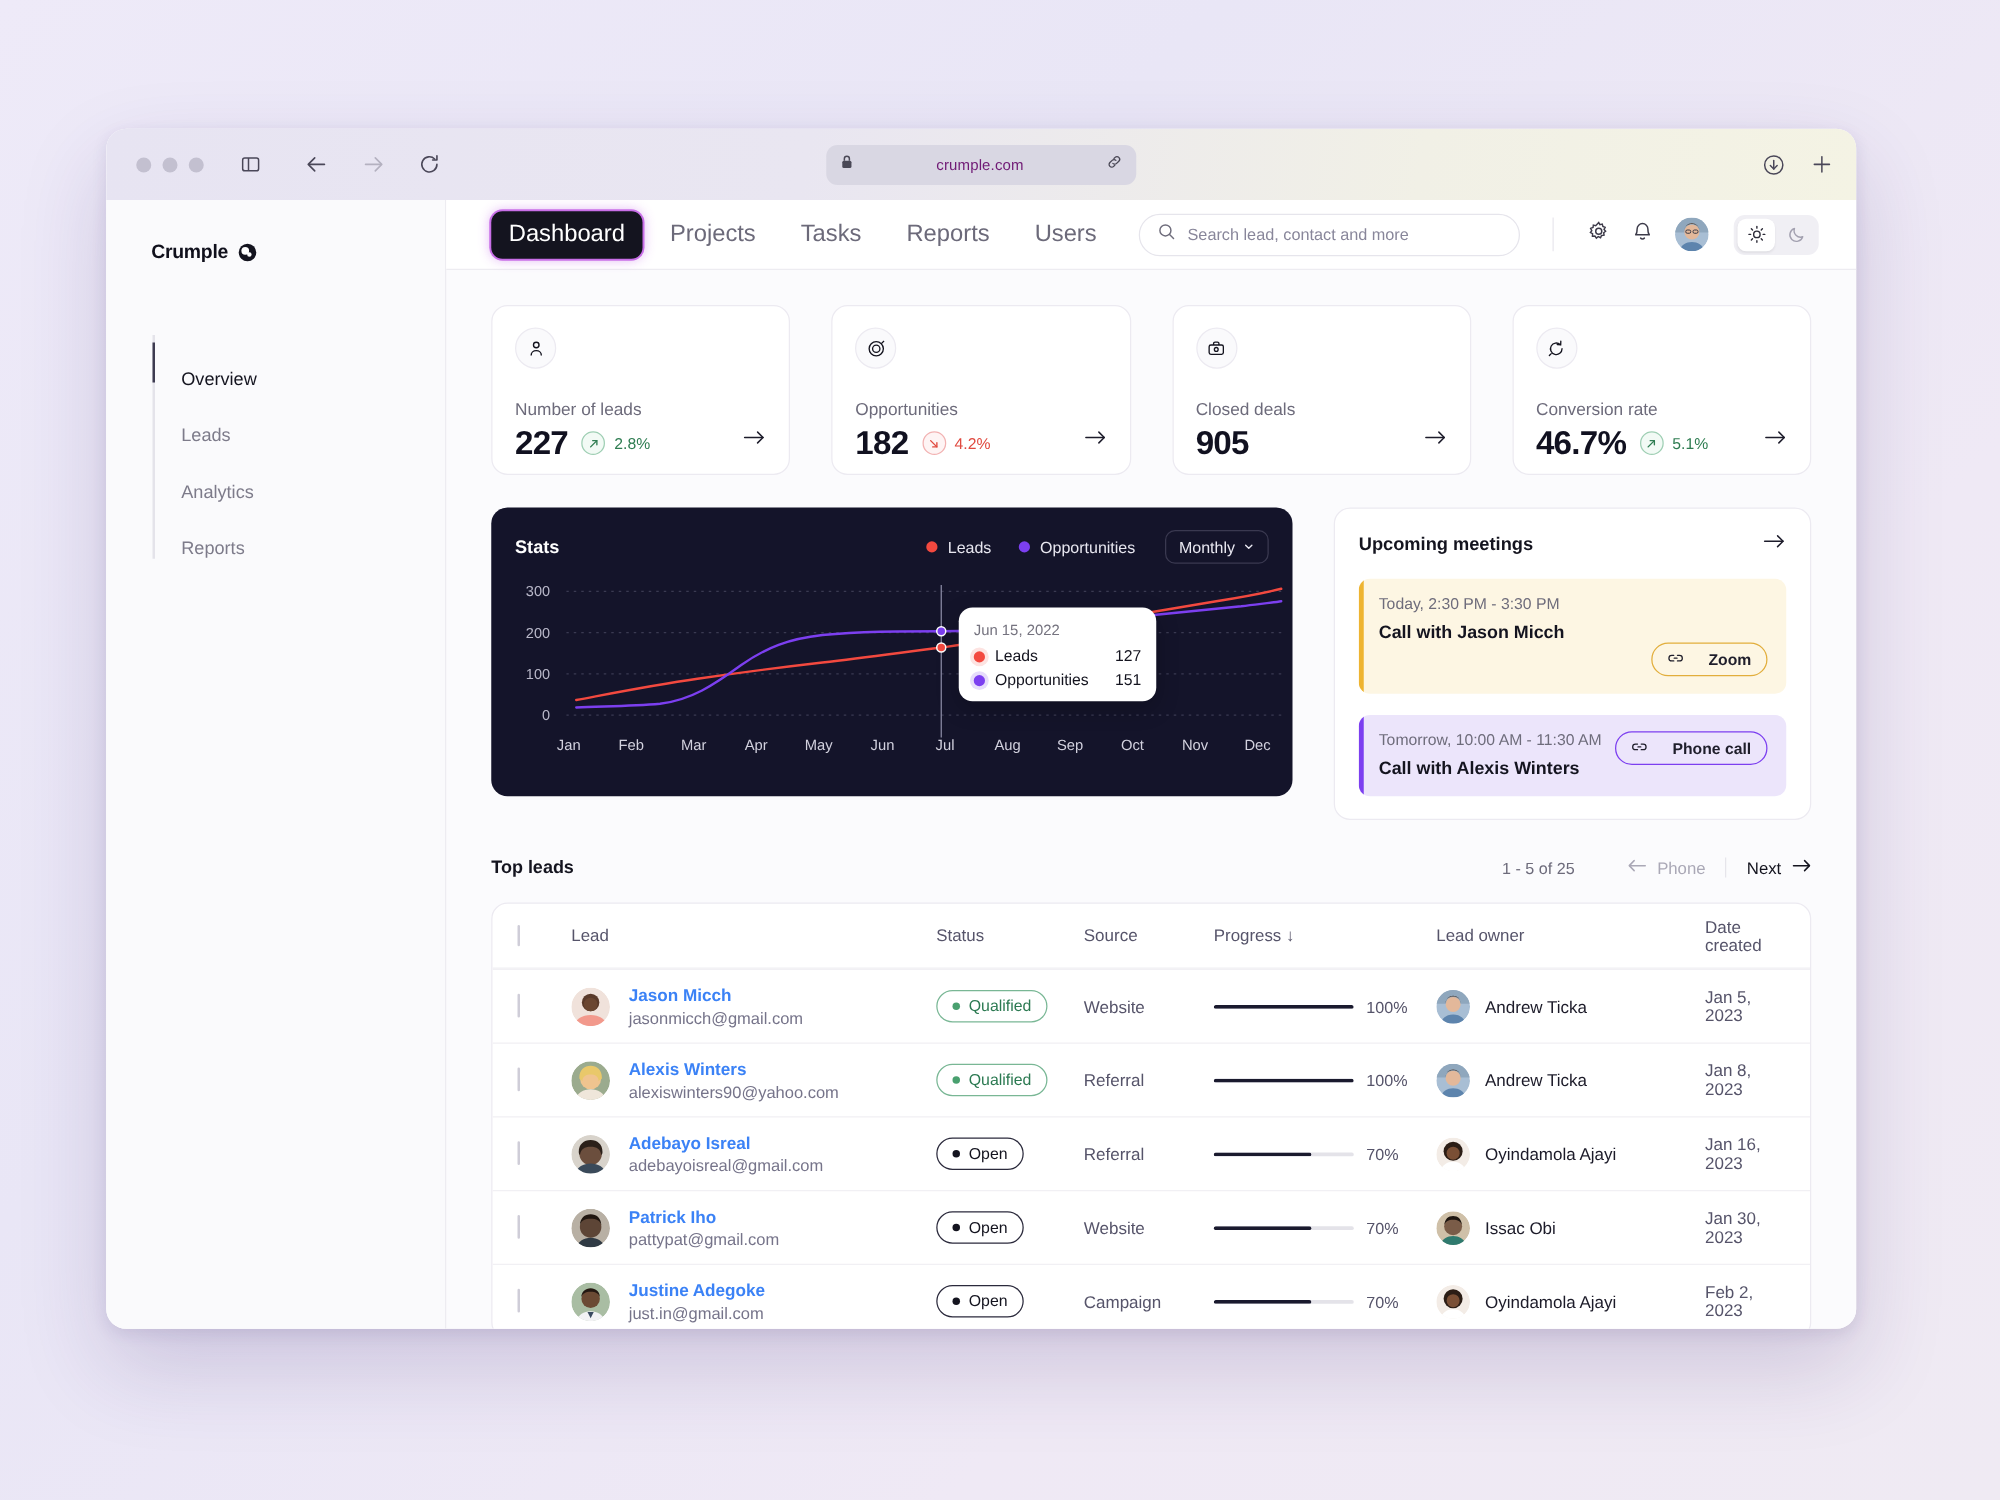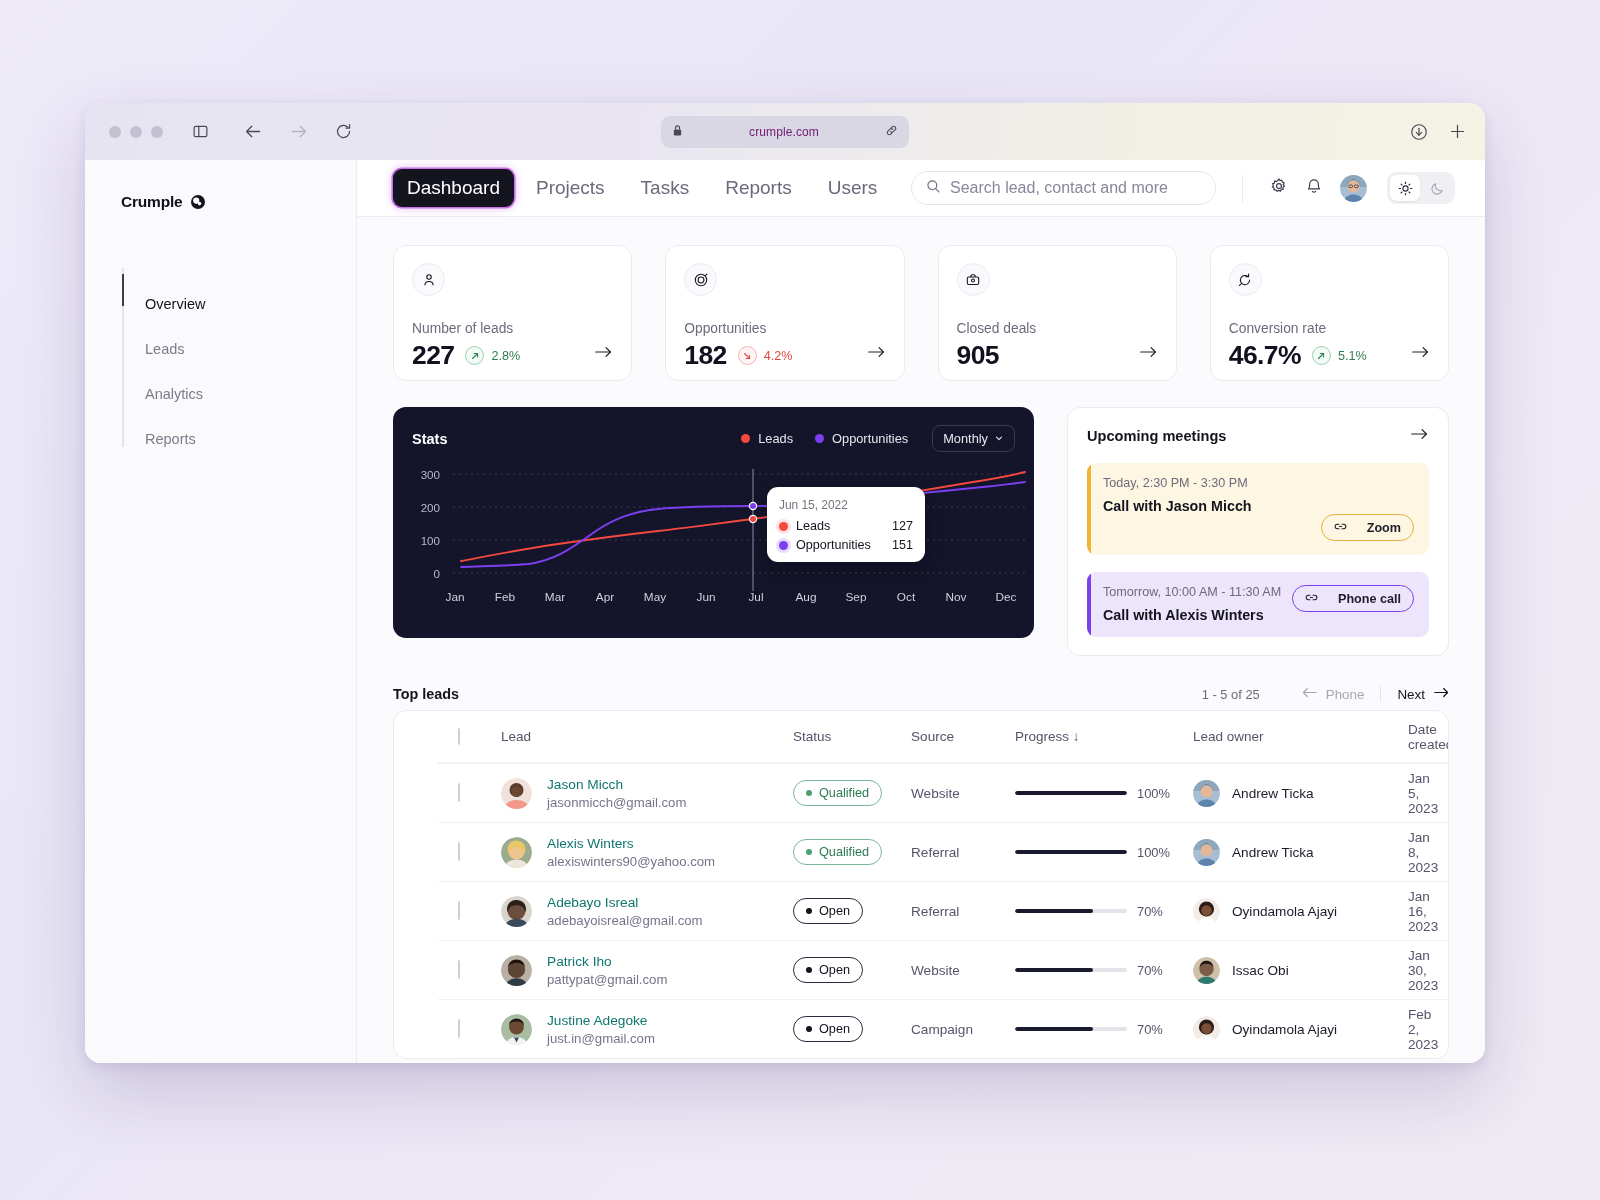--- a/index.html
+++ b/index.html
@@ -80,21 +80,21 @@
   .tab.active {
     background: #14141f; color: #fff; font-weight: 500;
     box-shadow: 0 0 0 1.6px #c96fe8, 0 0 9px 1px rgba(190,90,230,.45);
   }
   .search-wrap { margin-left: auto; }
   .searchbox {
     width: 305px; height: 34px; border: 1px solid #e6e5ec; border-radius: 18px;
     display: flex; align-items: center; gap: 9px; padding: 0 14px; background: #fff;
   }
   .searchbox input {
-    border: none; outline: none; font-size: 16px; color: #6f6d7c;
+    border: none; outline: none; font-size: 13px; color: #6f6d7c;
     background: transparent; width: 100%; font-family: inherit;
   }
   .searchbox input::placeholder { color: #88869a; }
   .top-actions { display: flex; align-items: center; gap: 17px; margin-left: 26px; padding-left: 27px; border-left: 1px solid #e9e8ee; color: #3d3b4a; }
   .avatar { width: 27px; height: 27px; border-radius: 50%; overflow: hidden; flex-shrink: 0; }
   .theme-toggle {
     margin-left: 20px; display: flex; align-items: center;
     background: #f0eff4; border-radius: 9px; padding: 3px; gap: 2px;
   }
   .theme-btn { width: 30px; height: 26px; border-radius: 7px; display: flex; align-items: center; justify-content: center; color: #2b2a37; cursor: pointer; }
@@ -188,41 +188,41 @@
   
   .leads-head { display: flex; align-items: center; margin-top: 30px; }
   .leads-title { font-size: 14.4px; font-weight: 700; color: #14141f; }
   .pager { margin-left: auto; display: flex; align-items: center; gap: 0; }
   .pager-count { font-size: 12.9px; color: #6d6b7b; margin-right: 26px; }
   .pager-btn { display: flex; align-items: center; gap: 8px; font-size: 13.4px; cursor: pointer; padding: 0 16px; }
   .pager-btn.prev { color: #aaa8b6; border-right: 1px solid #e6e5eb; }
   .pager-btn.next { color: #14141f; padding-right: 0; }
 
   .table {
-    margin-top: 8px; background: #fff; border: 1px solid #eceaf1;
-    border-radius: 13px; overflow: hidden; padding-left: 44px;
+    margin-top: 20px; background: #fff; border: 1px solid #eceaf1;
+    border-radius: 13px; overflow: hidden;
   }
   .trow { display: flex; align-items: center; height: 59px; padding: 0 22px 0 20px; }
   .thead { height: 52px; color: #56546a; font-size: 13.5px; border-bottom: 1px solid #f0eff3; }
   .tbody-row { border-top: 1px solid #f1f0f4; }
   .tbody-row:first-child { border-top: none; }
   .c-check { width: 43px; flex-shrink: 0; }
   .c-lead { width: 292px; flex-shrink: 0; display: flex; align-items: center; gap: 15px; }
   .c-status { width: 118px; flex-shrink: 0; }
   .c-source { width: 104px; flex-shrink: 0; font-size: 13.6px; color: #56546a; }
   .c-progress { width: 178px; flex-shrink: 0; display: flex; align-items: center; gap: 10px; }
   .c-owner { width: 215px; flex-shrink: 0; display: flex; align-items: center; gap: 12px; }
   .c-date { flex: 1; font-size: 13.6px; color: #56546a; }
   .chk {
     width: 19px; height: 19px; border: 1.4px solid #cfcdd8; border-radius: 5px;
     background: #fff; cursor: pointer;
   }
   .av { width: 31px; height: 31px; border-radius: 50%; overflow: hidden; flex-shrink: 0; }
   .av-sm { width: 27px; height: 27px; border-radius: 50%; overflow: hidden; flex-shrink: 0; }
-  .lead-name { font-size: 13.7px; font-weight: 400; color: #0f766e; }
+  .lead-name { font-size: 13.7px; font-weight: 700; color: #3b82f6; }
   .lead-mail { font-size: 13.2px; color: #76748a; margin-top: 3px; }
   .badge {
     display: inline-flex; align-items: center; gap: 7px; height: 26px;
     padding: 0 12px; border-radius: 14px; font-size: 12.7px; font-weight: 500;
   }
   .badge.qualified { border: 1px solid #79b795; color: #2c7a52; }
   .badge.open { border: 1px solid #2b2a3c; color: #14141f; }
   .bdot { width: 6px; height: 6px; border-radius: 50%; }
   .bar { width: 112px; height: 3.4px; border-radius: 3px; background: #e4e3e9; position: relative; overflow: hidden; }
   .bar > i { position: absolute; left: 0; top: 0; bottom: 0; background: #1a1a2e; border-radius: 3px; }

